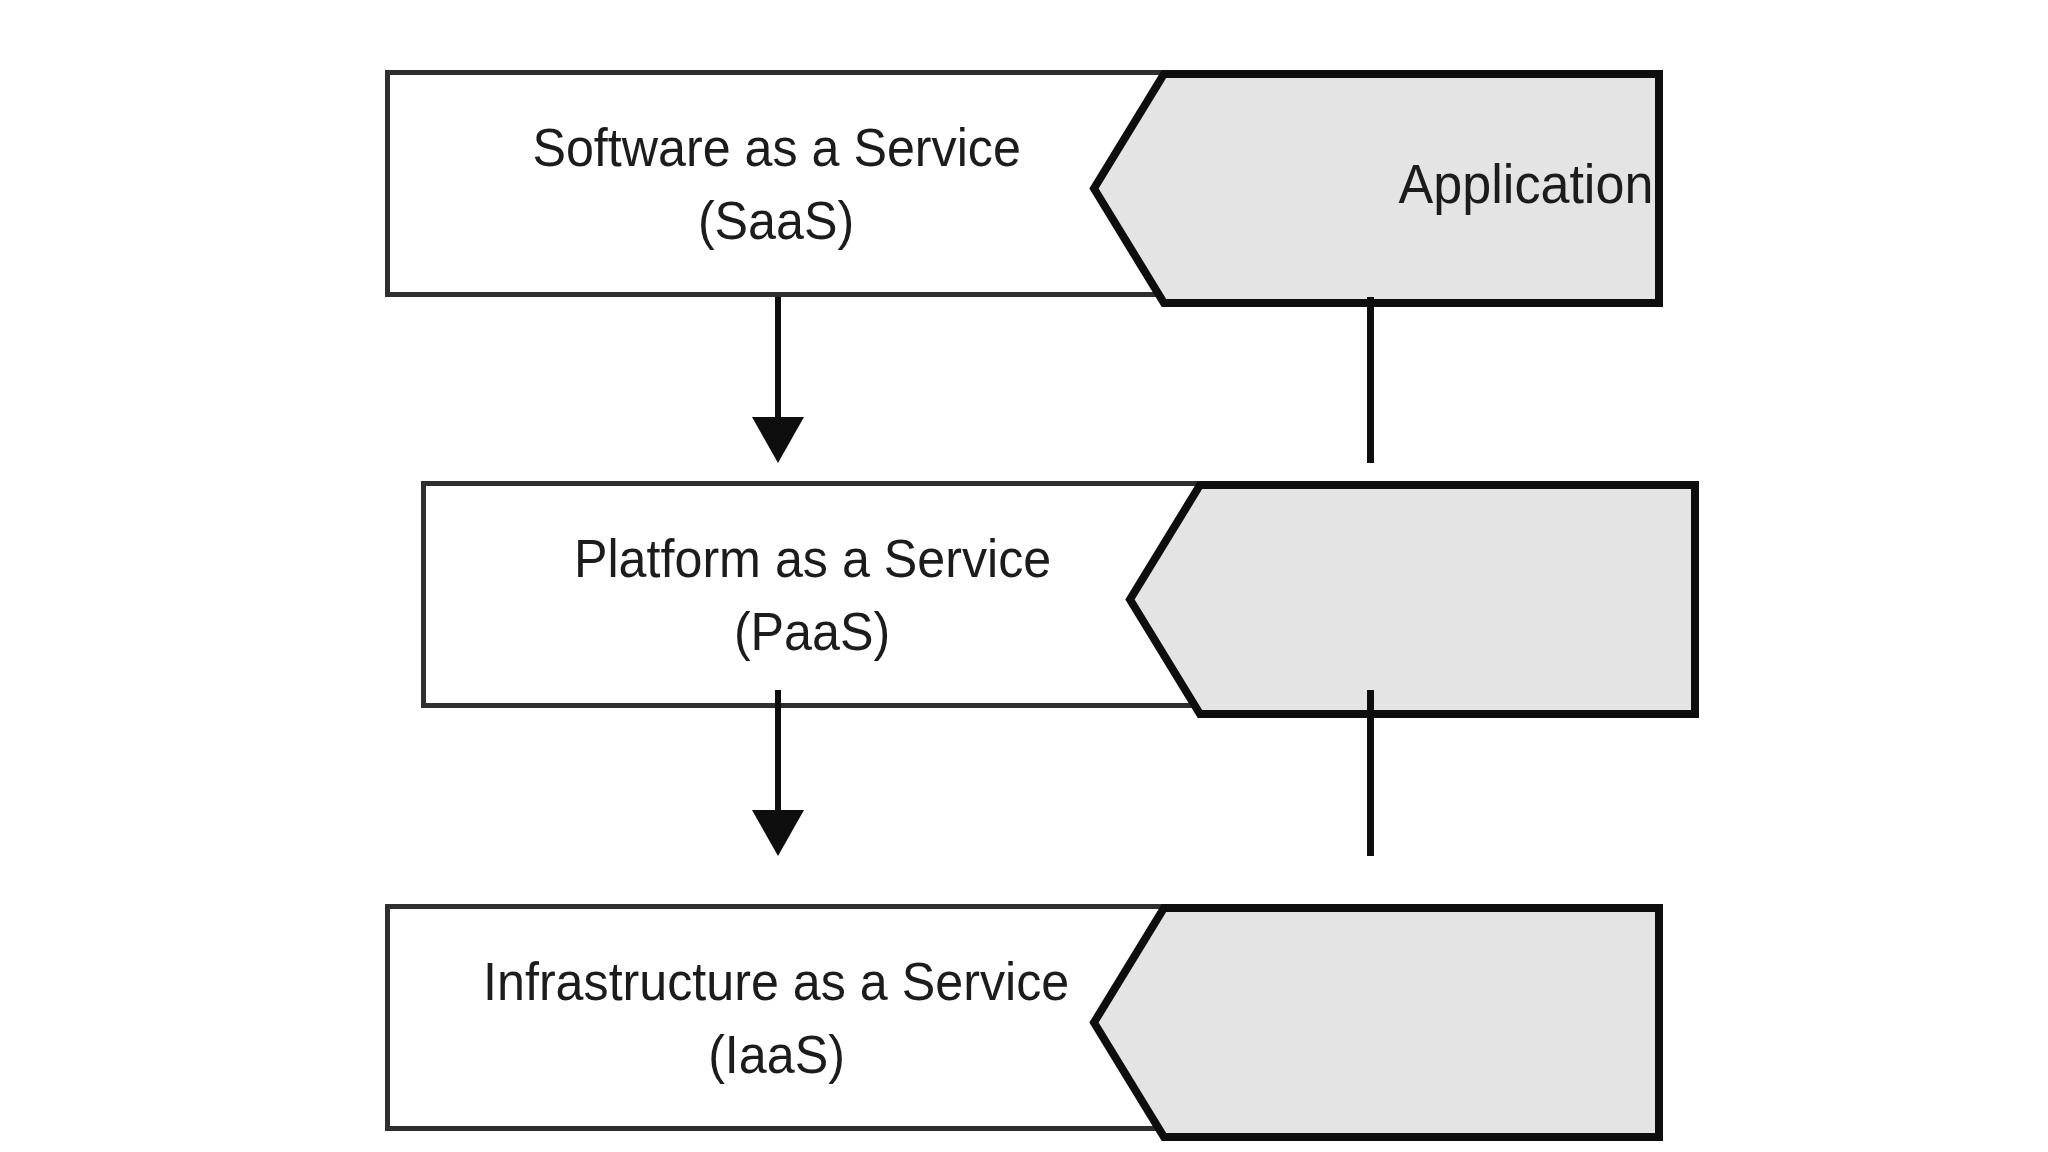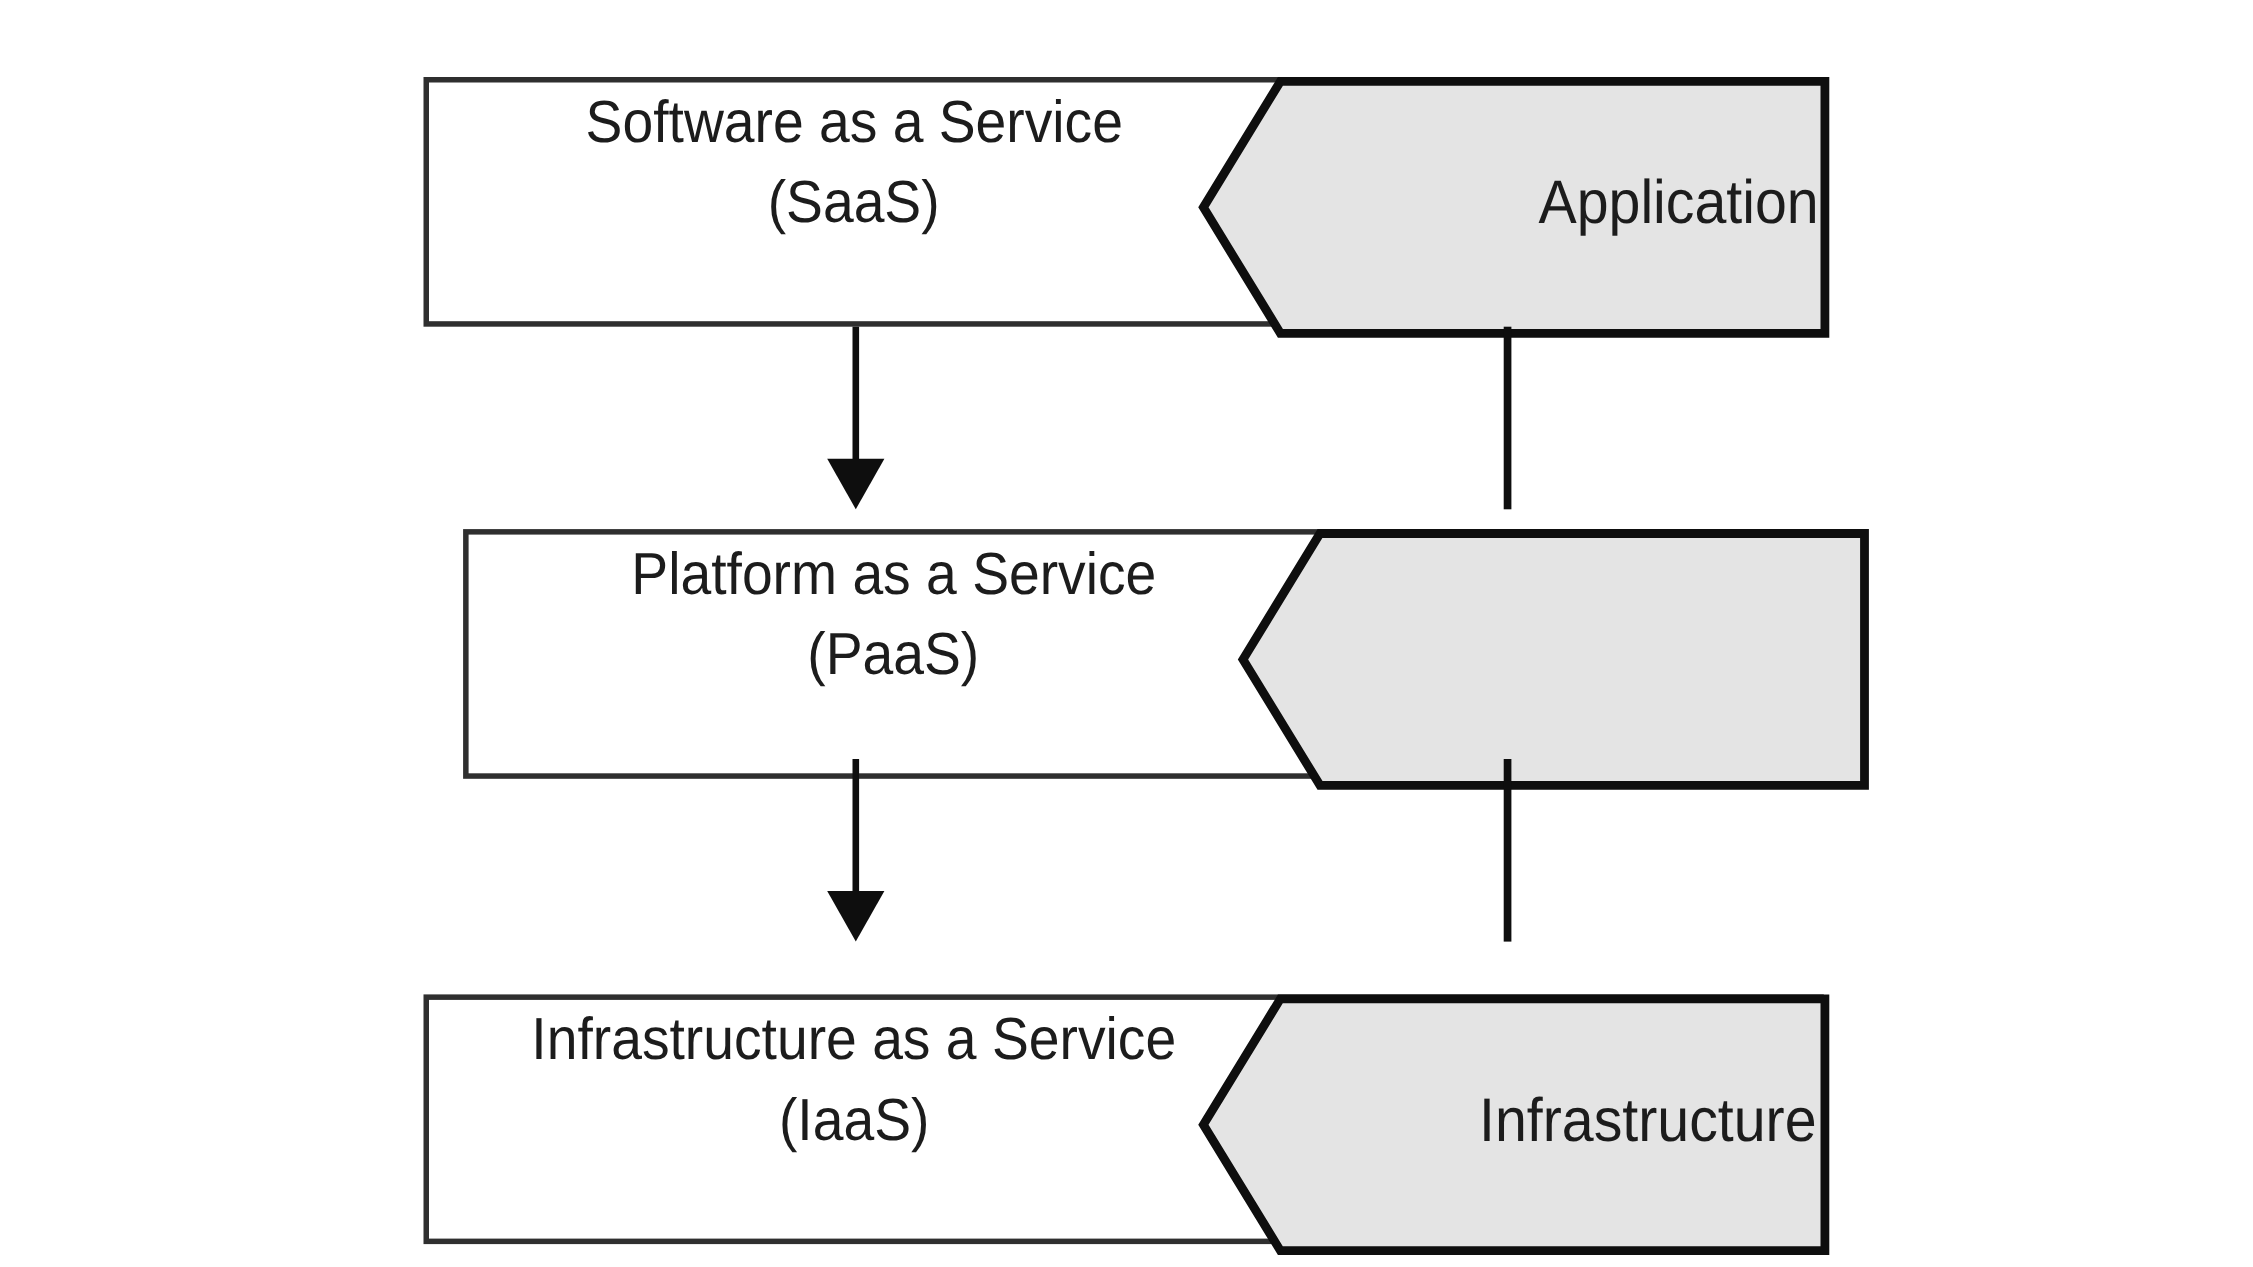--- a/index.html
+++ b/index.html
@@ -32,20 +32,21 @@
   
   .service-label {
     position: absolute;
     left: 0;
     top: 0;
     width: 773px;
     height: 100%;
     display: flex;
     flex-direction: column;
     align-items: center;
+    justify-content: center;
     color: #1c1c1c;
   }
   .service-label .line {
     font-size: 54px;
     line-height: 73px;
     transform: scaleX(0.93);
     transform-origin: center;
     white-space: nowrap;
   }
 
@@ -137,23 +138,20 @@
   </div>
 
   <div class="row r2">
     <div class="service-label">
       <div class="line">Infrastructure as a Service</div>
       <div class="line">(IaaS)</div>
     </div>
     <svg class="chevron-svg" viewBox="0 0 573 237">
       <polygon points="74,4 569,4 569,233 74,233 4,118.5" fill="#e4e4e4" stroke="#0e0e0e" stroke-width="8" stroke-linejoin="miter"></polygon>
     </svg>
-    <div class="layer-label">
-      <div class="line">Infrastructure</div>
-    </div>
   </div>
 
   <div class="a0">
     <div class="down-arrow-line"></div>
     <div class="down-arrow-head"></div>
   </div>
 
   <div class="a1">
     <div class="down-arrow-line"></div>
     <div class="down-arrow-head"></div>

